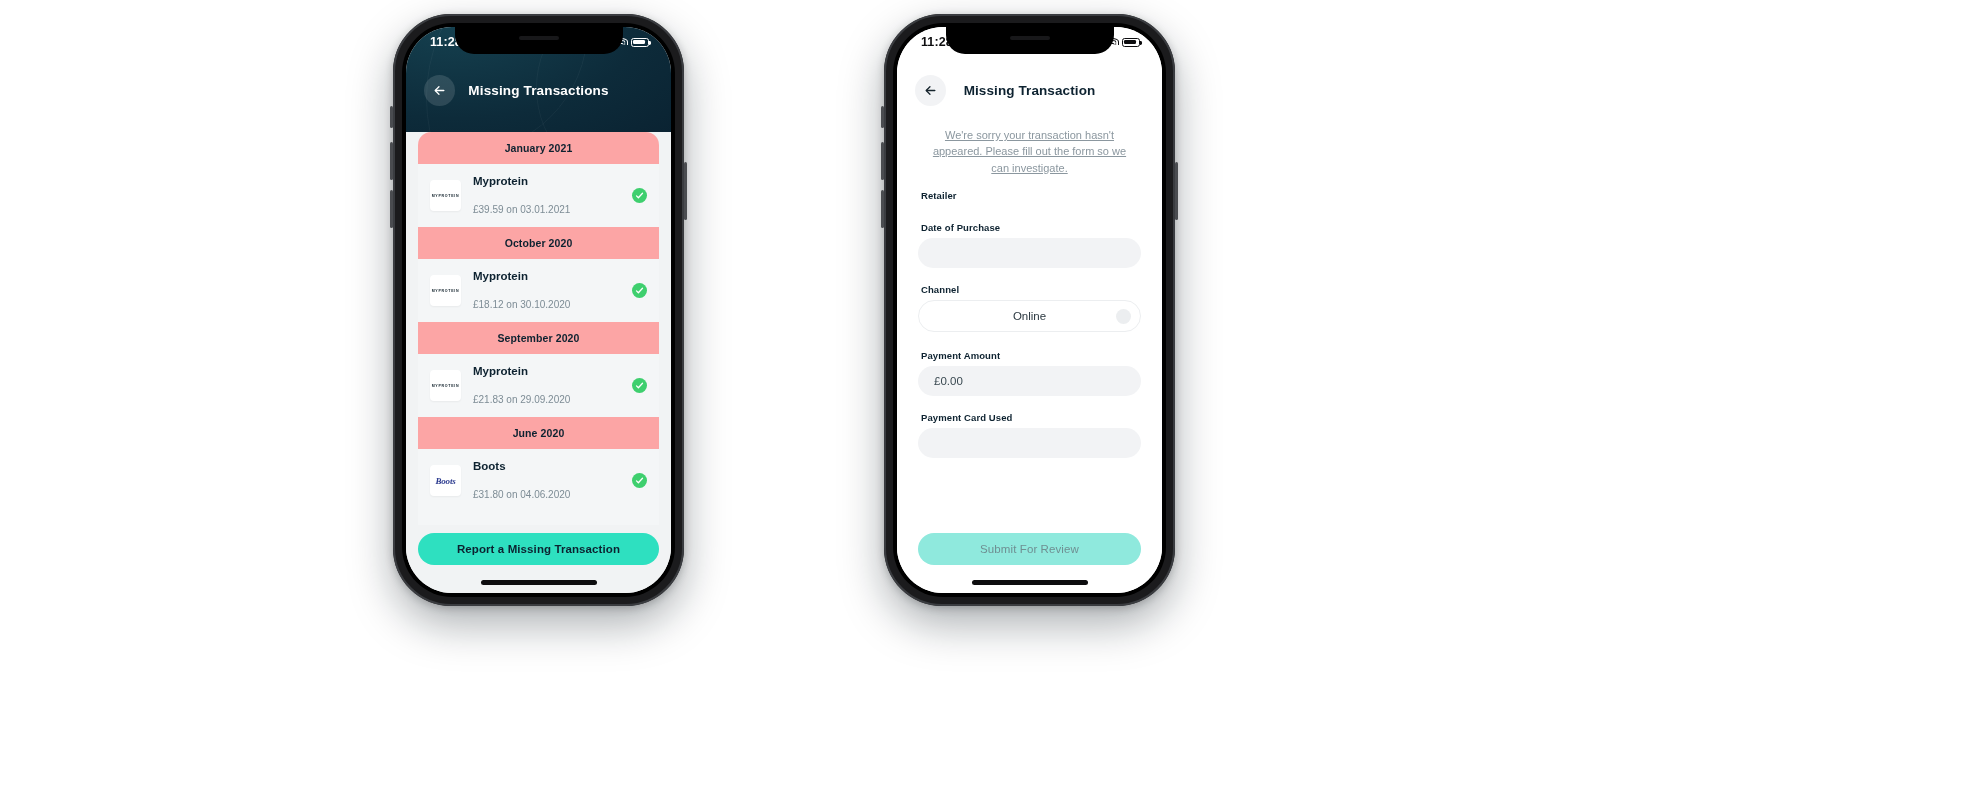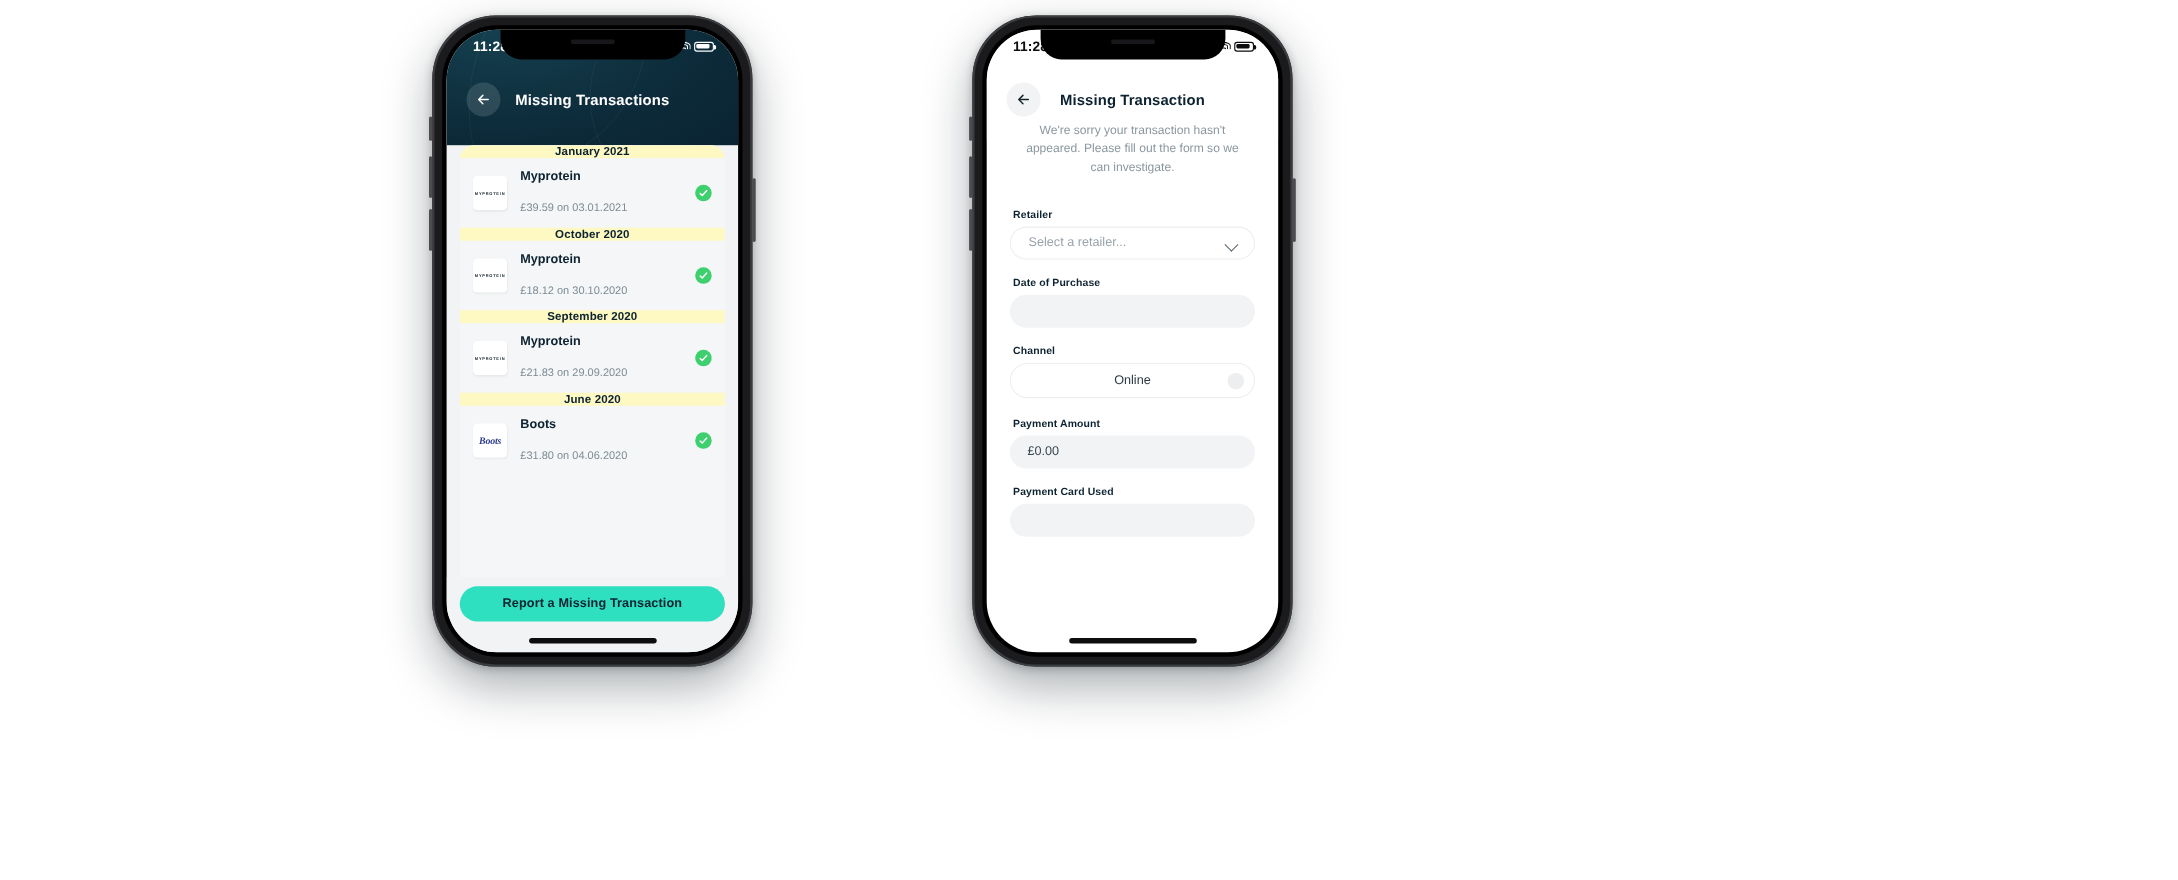--- a/index.html
+++ b/index.html
@@ -67,21 +67,21 @@
   .l-header .s2{width:330px;height:330px;left:20px;top:-95px;}
   .l-header .s3{width:200px;height:200px;left:130px;top:-40px;}
   .l-back{position:absolute;left:18px;top:48px;width:31px;height:31px;border-radius:50%;
           background:rgba(255,255,255,.13);display:flex;align-items:center;justify-content:center;}
   .l-title{position:absolute;left:0;right:0;top:56px;text-align:center;color:#fff;
            font-size:13.5px;font-weight:700;letter-spacing:.15px;}
   .arrow-l{display:block;width:13px;height:13px;}
 
   .l-list{position:absolute;left:12px;right:12px;top:105px;bottom:68px;
           background:#f4f6f7;border-radius:13px 13px 0 0;overflow:hidden;}
-  .month-head{background:#fef9c3;padding:0 0;text-align:center;
+  .month-head{background:#fca5a5;padding:10px 0;text-align:center;
               font-size:10.5px;font-weight:700;color:#0d2230;letter-spacing:.1px;}
   .tx-row{display:flex;align-items:center;padding:10px 12px;background:#f4f6f7;}
   .tx-logo{width:31px;height:31px;border-radius:4px;background:#fff;flex:0 0 31px;
            display:flex;align-items:center;justify-content:center;overflow:hidden;
            box-shadow:0 1px 2px rgba(0,0,0,.05);}
   .logo-mp{font-size:3.6px;font-weight:700;letter-spacing:.7px;color:#12222c;}
   .logo-boots{font-size:9px;font-weight:700;font-style:italic;color:#2c3b8f;
               font-family:"Liberation Serif",serif;letter-spacing:-.2px;}
   .tx-mid{flex:1 1 auto;padding-left:12px;min-width:0;}
   .tx-name{font-size:11.5px;font-weight:700;color:#0d2230;line-height:1.35;}
@@ -96,22 +96,22 @@
          font-size:11.5px;font-weight:700;color:#0d2230;letter-spacing:.1px;}
 
   
   .p-right{left:884px;top:14px;width:291px;height:592px;}
   .p-right .screen{background:#fff;}
   .r-header{position:absolute;top:0;left:0;right:0;height:100px;background:#fff;}
   .r-back{position:absolute;left:18px;top:48px;width:31px;height:31px;border-radius:50%;
           background:#f2f3f5;display:flex;align-items:center;justify-content:center;}
   .r-title{position:absolute;left:0;right:0;top:56px;text-align:center;color:#0d2230;
            font-size:13.5px;font-weight:700;letter-spacing:.1px;}
-  .r-body{position:absolute;left:30px;right:30px;top:84px;text-align:center;
-          font-size:11px;line-height:1.48;color:#8b979f;}
+  .r-body{position:absolute;left:30px;right:30px;top:100px;text-align:center;
+          font-size:11px;line-height:1.48;color:#8b979f;text-decoration:underline;}
 
   .r-form{position:absolute;left:21px;right:21px;top:160px;bottom:66px;overflow:hidden;}
   .f-label{font-size:9.5px;font-weight:700;color:#0d2230;margin:3px 0 5px 3px;letter-spacing:.1px;}
   .f-gap{height:13px;}
   .f-input{height:30px;border-radius:16px;background:#f2f3f5;display:flex;align-items:center;
            padding:0 16px;box-sizing:border-box;position:relative;}
   .f-input.outline{background:#fff;border:1px solid #eceef0;}
   .f-ph{font-size:11.5px;color:#9aa4ac;}
   .f-val{font-size:11.5px;color:#394850;}
   .chev{position:absolute;right:16px;top:50%;width:8px;height:8px;margin-top:-3px;
@@ -300,24 +300,20 @@
               <polyline points="11,5 4,12 11,19"></polyline>
           </svg>
         </div>
         <div class="r-title">Missing Transaction</div>
 
         <div class="r-body">We're sorry your transaction hasn't appeared. Please fill out the form so we can investigate.</div>
 
         <div class="r-form">
 
           <div class="f-label">Retailer</div>
-          <div class="f-input outline">
-            <span class="f-ph">Select a retailer...</span>
-            <span class="chev"></span>
-          </div>
 
           <div class="f-gap"></div>
           <div class="f-label">Date of Purchase</div>
           <div class="f-input">
             <span class="f-val"></span>
           </div>
 
           <div class="f-gap"></div>
           <div class="f-label">Channel</div>
           <div class="f-opt">
@@ -332,19 +328,22 @@
           </div>
 
           <div class="f-gap"></div>
           <div class="f-label">Payment Card Used</div>
           <div class="f-input">
             <span class="f-val"></span>
           </div>
 
         </div>
 
+        <div class="r-cta-wrap">
+          <div class="r-cta">Submit For Review</div>
+        </div>
 
         <div class="home-ind"></div>
       </div>
     </div>
   </div>
 
 </div>
 
 </body></html>

